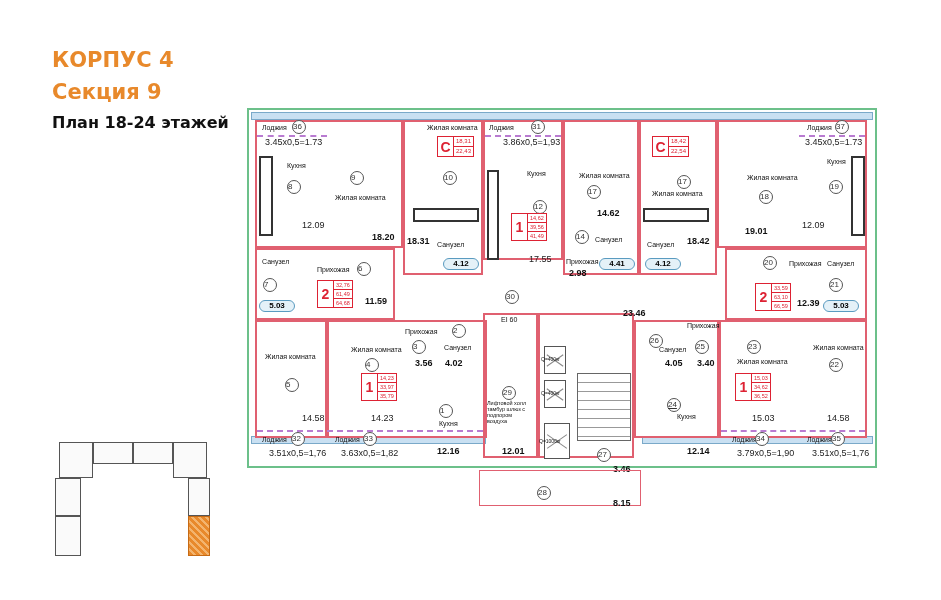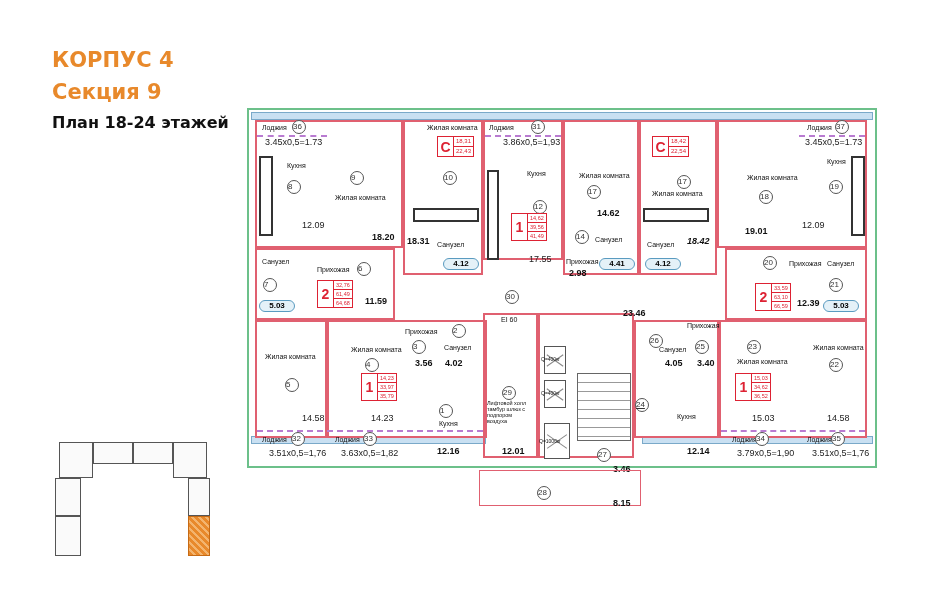--- a/index.html
+++ b/index.html
@@ -129,21 +129,21 @@
   <div class="badgeC" style="left:405px;top:28px;">
     <div class="big">C</div>
     <div class="vals">
       <span>18,42</span>
       <span>22,54</span>
     </div>
   </div>
   <div class="circ" style="left:430px;top:67px;">17</div>
   <div class="lbl" style="left:405px;top:82px;">Жилая комната</div>
   <div class="cab" style="left:396px;top:100px;width:66px;height:14px;"></div>
-  <div class="numb" style="left:440px;top:128px;font-style:italic;">18.42</div>
+  <div class="numb" style="left:440px;top:128px;">18.42</div>
   <div class="lbl" style="left:400px;top:133px;">Санузел</div>
   <div class="bath" style="left:398px;top:150px;width:36px;height:12px;"><span>4.12</span></div>
 
   <div class="lbl" style="left:500px;top:66px;">Жилая комната</div>
   <div class="circ" style="left:512px;top:82px;">18</div>
   <div class="numb" style="left:498px;top:118px;">19.01</div>
   <div class="lbl" style="left:560px;top:16px;">Лоджия</div>
   <div class="circ" style="left:588px;top:12px;">37</div>
   <div class="num" style="left:558px;top:29px;">3.45x0,5=1.73</div>
   <div class="lbl" style="left:580px;top:50px;">Кухня</div>
@@ -229,21 +229,21 @@
   <div class="stairs" style="left:330px;top:265px;width:54px;height:68px;"></div>
   <div class="circ" style="left:350px;top:340px;">27</div>
   <div class="numb" style="left:366px;top:356px;">3.46</div>
 
   <div class="lbl" style="left:440px;top:214px;">Прихожая</div>
   <div class="circ" style="left:402px;top:206px;margin-top:20px;">26</div>
   <div class="lbl" style="left:412px;top:238px;">Санузел</div>
   <div class="numb" style="left:418px;top:250px;">4.05</div>
   <div class="circ" style="left:448px;top:232px;">25</div>
   <div class="numb" style="left:450px;top:250px;">3.40</div>
-  <div class="circ" style="left:388px;top:290px;text-decoration:underline;">24</div>
+  <div class="circ" style="left:420px;top:290px;text-decoration:underline;">24</div>
   <div class="lbl" style="left:430px;top:305px;">Кухня</div>
   <div class="numb" style="left:440px;top:338px;">12.14</div>
 
   <div class="circ" style="left:500px;top:232px;">23</div>
   <div class="lbl" style="left:490px;top:250px;">Жилая комната</div>
   <div class="badge" style="left:488px;top:265px;">
     <div class="big">1</div>
     <div class="vals">
       <span>15,03</span>
       <span>34,62</span>

